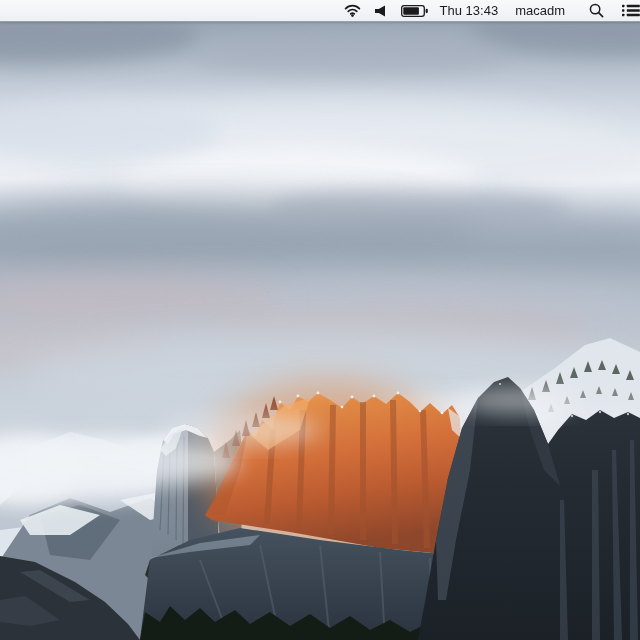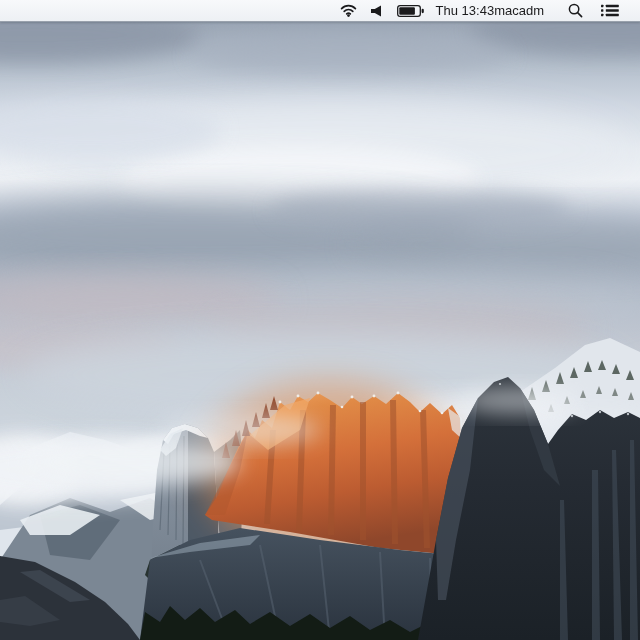--- a/index.html
+++ b/index.html
@@ -9,34 +9,34 @@
     -webkit-font-smoothing:antialiased;
   }
   .wallpaper{position:absolute;inset:0;width:640px;height:640px;display:block;}
   
   .menubar{
     position:absolute;top:0;left:0;right:0;height:22px;
     background:linear-gradient(#f8f9fb,#edf0f4);
     border-bottom:1px solid #99a1ac;
     box-shadow:0 1px 2px rgba(40,50,60,.25);
     display:flex;align-items:center;justify-content:flex-end;
-    padding-right:21px;box-sizing:border-box;
+    box-sizing:border-box;
     z-index:10;
   }
   .menu-extra{
     display:flex;align-items:center;height:22px;
     color:#1b1b1d;cursor:default;user-select:none;
   }
   .menu-extra svg{display:block;}
   .mb-text{font-size:13px;line-height:22px;letter-spacing:0;color:#1b1b1d;}
   .gap-wifi{margin-left:0;}
   .gap-vol{margin-left:14px;}
   .gap-batt{margin-left:15px;}
   .gap-clock{margin-left:12px;}
-  .gap-user{}
+  .gap-user{margin-left:17px;}
   .gap-spot{margin-left:24px;}
   .gap-nc{margin-left:18px;}
 </style>
 </head>
 <body>
 
 <div class="screen">
 
   <svg class="wallpaper" viewBox="0 0 640 640" preserveAspectRatio="none" aria-hidden="true">
     <defs>

